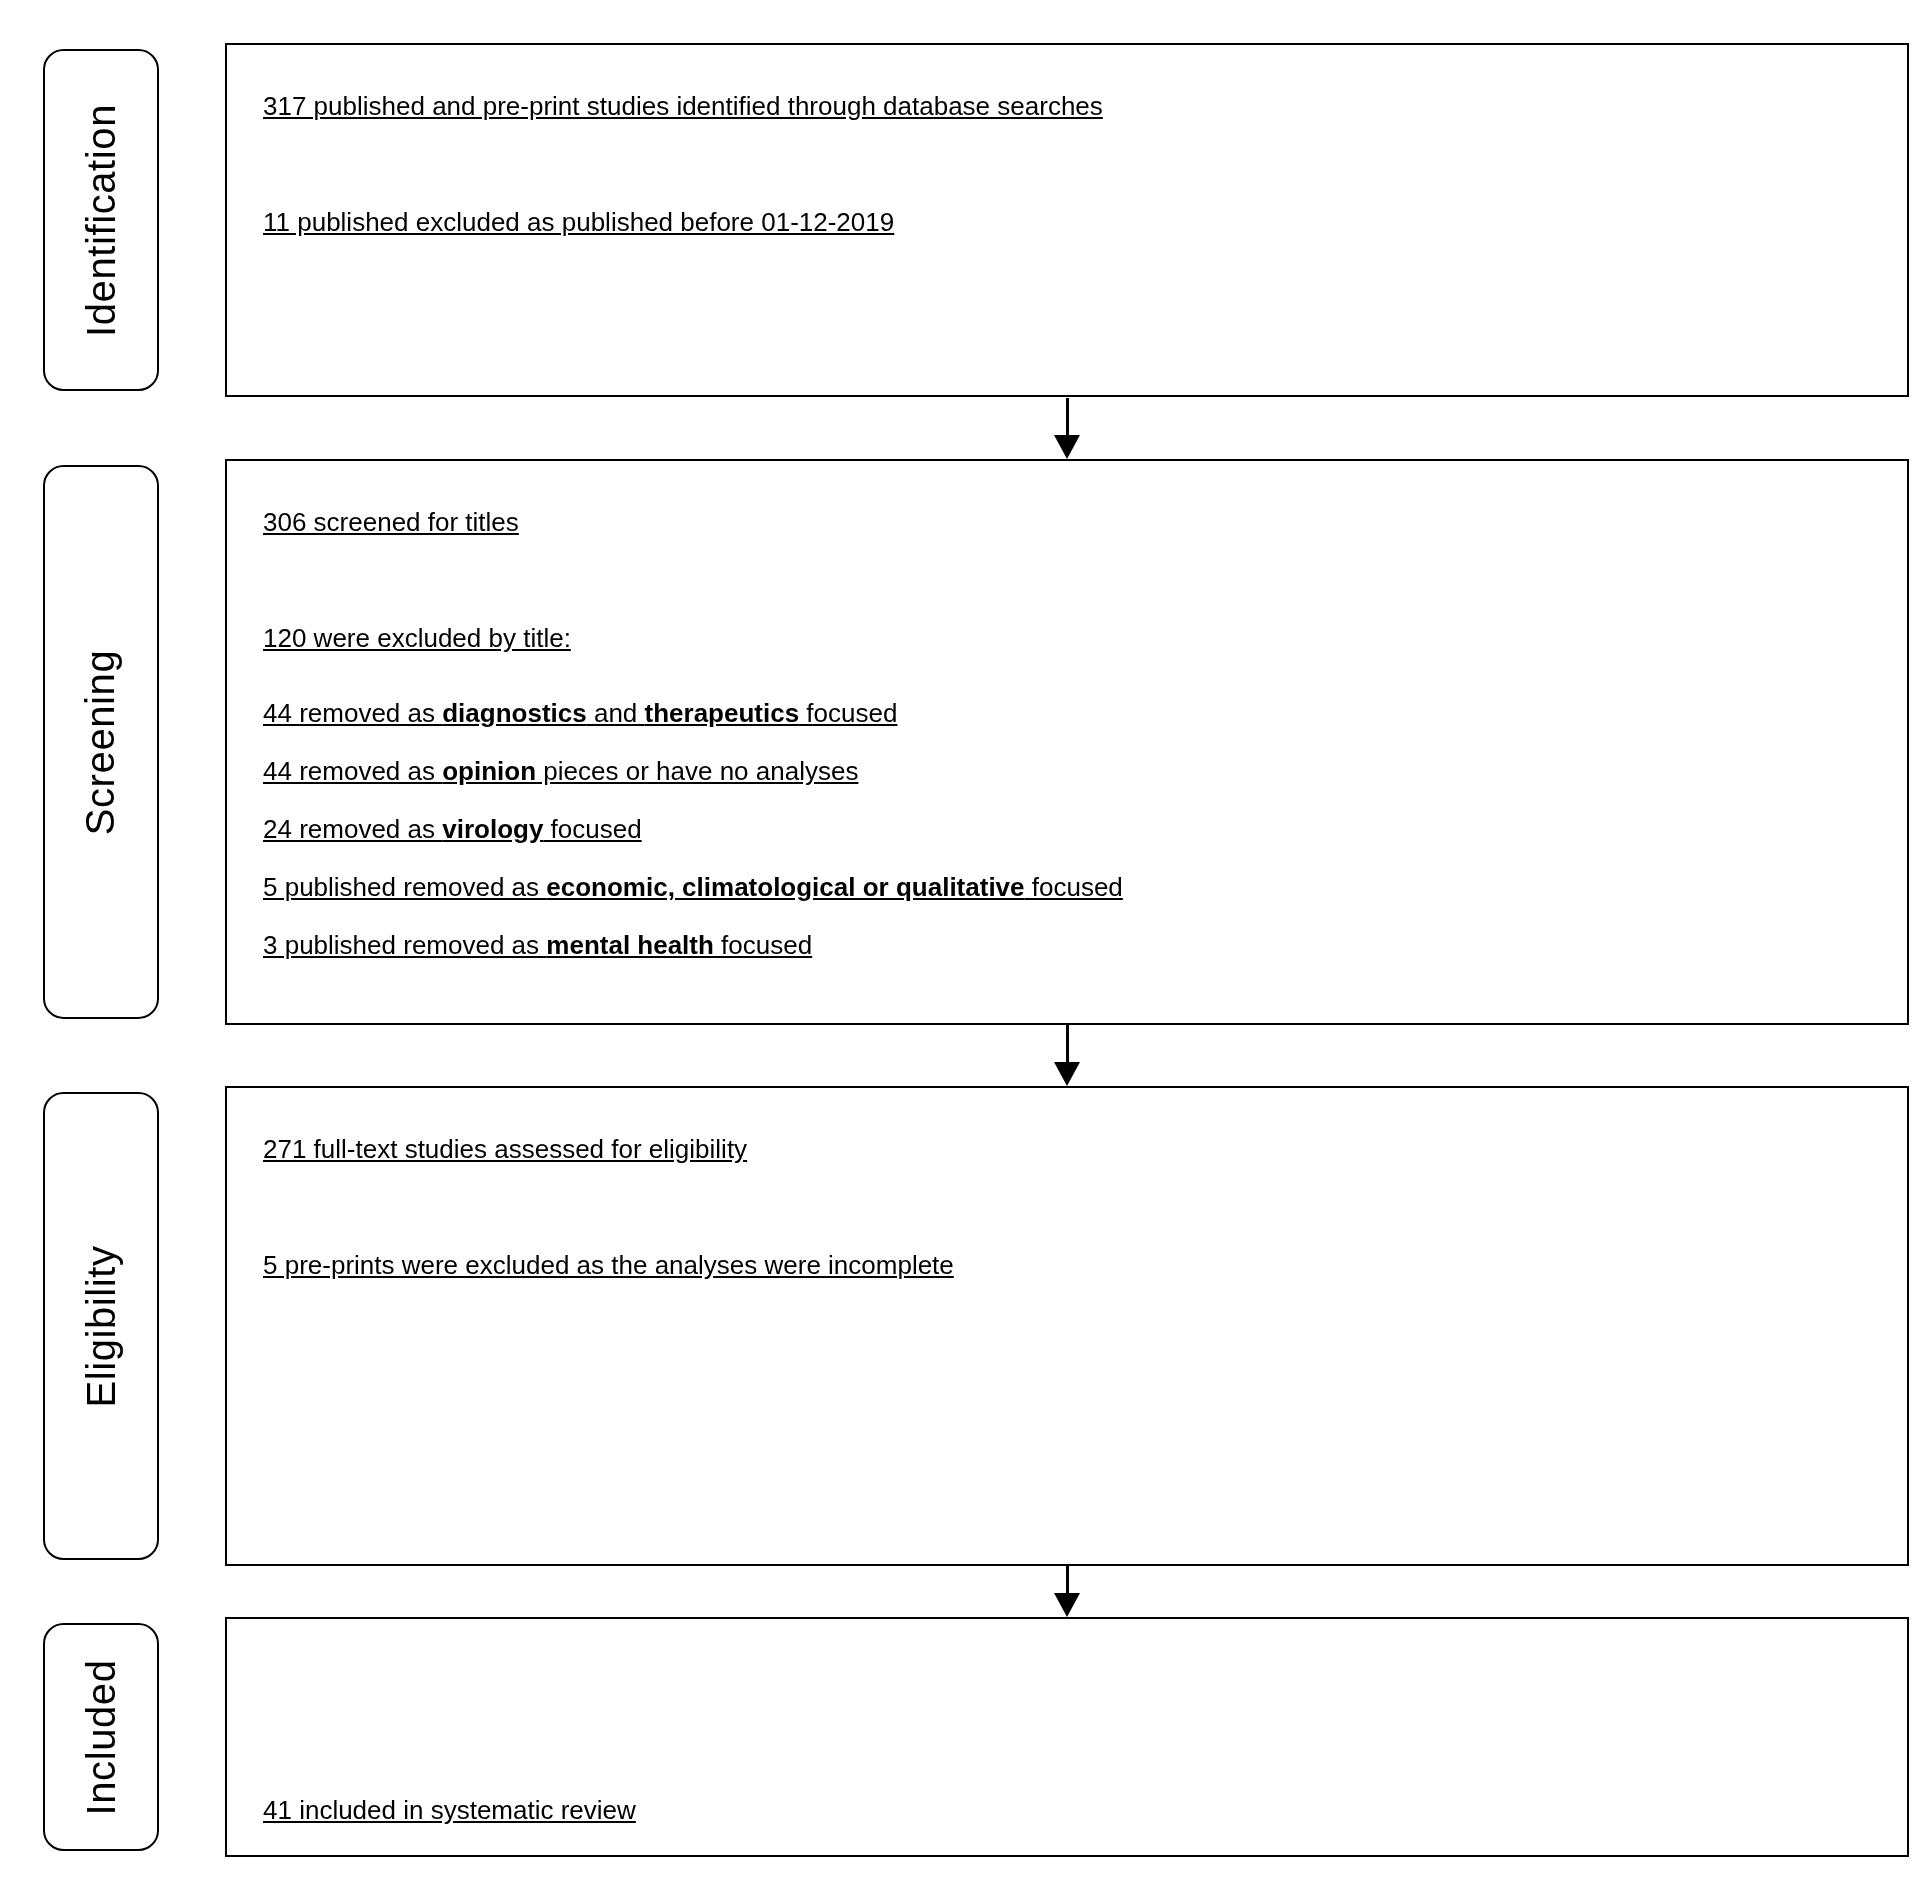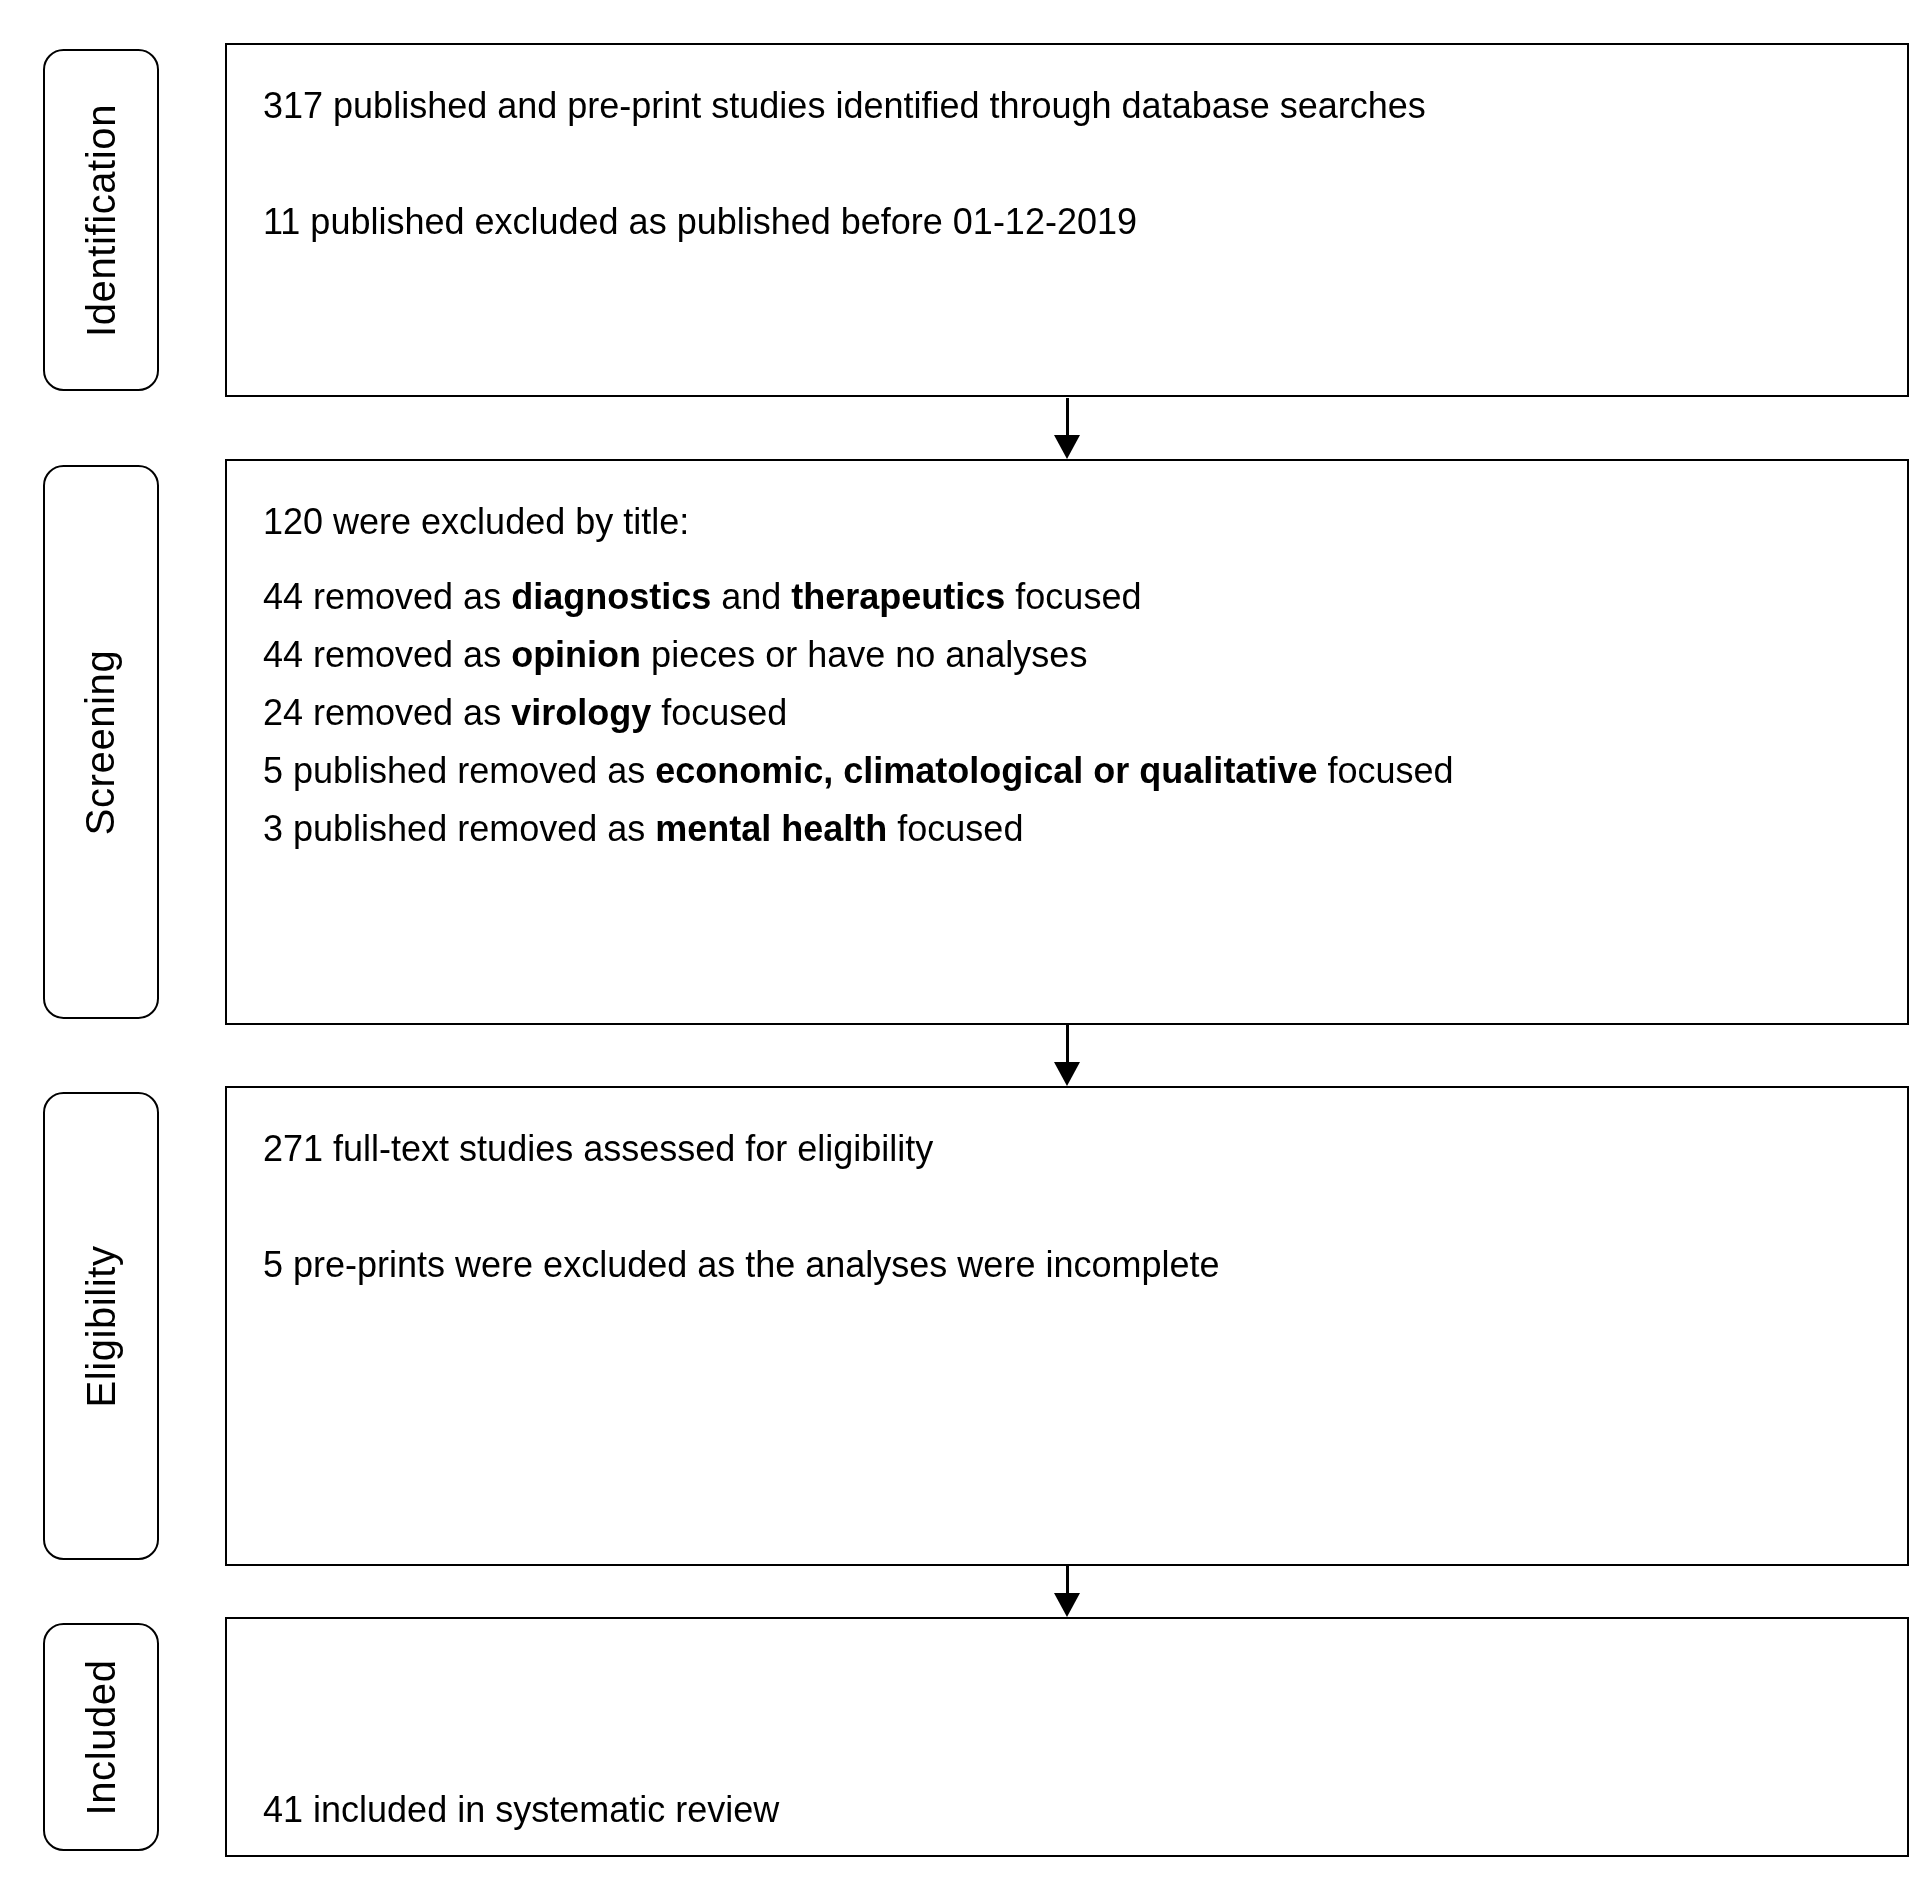--- a/index.html
+++ b/index.html
@@ -66,23 +66,24 @@
     padding: 32px 36px;
   }
   .stage-box--center {
     display: flex;
     align-items: flex-end;
     padding-top: 0;
     padding-bottom: 16px;
   }
 
   .box-content {
-    font-size: 36px;
+    font-size: 26px;
     line-height: 58px;
     max-width: 1535px;
+    text-decoration: underline;
   }
   .box-content p {
     margin: 0 0 58px 0;
   }
   .box-content p:last-child {
     margin-bottom: 0;
   }
   .box-content p.small-gap {
     margin-bottom: 16.6px;
   }
@@ -136,20 +137,21 @@
     <div class="arrow-line"></div>
     <div class="arrow-head"></div>
   </div>
 
   <section class="stage stage-screening">
     <div class="stage-label">
       <span class="vertical-text">Screening</span>
     </div>
     <div class="stage-box">
       <div class="box-content">
+          <p class=""><span>306 screened for titles</span></p>
           <p class="small-gap"><span>120 were excluded by title:</span></p>
           <p class=""><span>44 removed as </span><span class="bold">diagnostics</span><span> and </span><span class="bold">therapeutics</span><span> focused</span><br><span>44 removed as </span><span class="bold">opinion</span><span> pieces or have no analyses</span><br><span>24 removed as </span><span class="bold">virology</span><span> focused</span><br><span>5 published removed as </span><span class="bold">economic, climatological or qualitative</span><span> focused</span><br><span>3 published removed as </span><span class="bold">mental health</span><span> focused</span></p>
         </div>
     </div>
   </section>
 
   <div class="flow-arrow arrow-2">
     <div class="arrow-line"></div>
     <div class="arrow-head"></div>
   </div>

